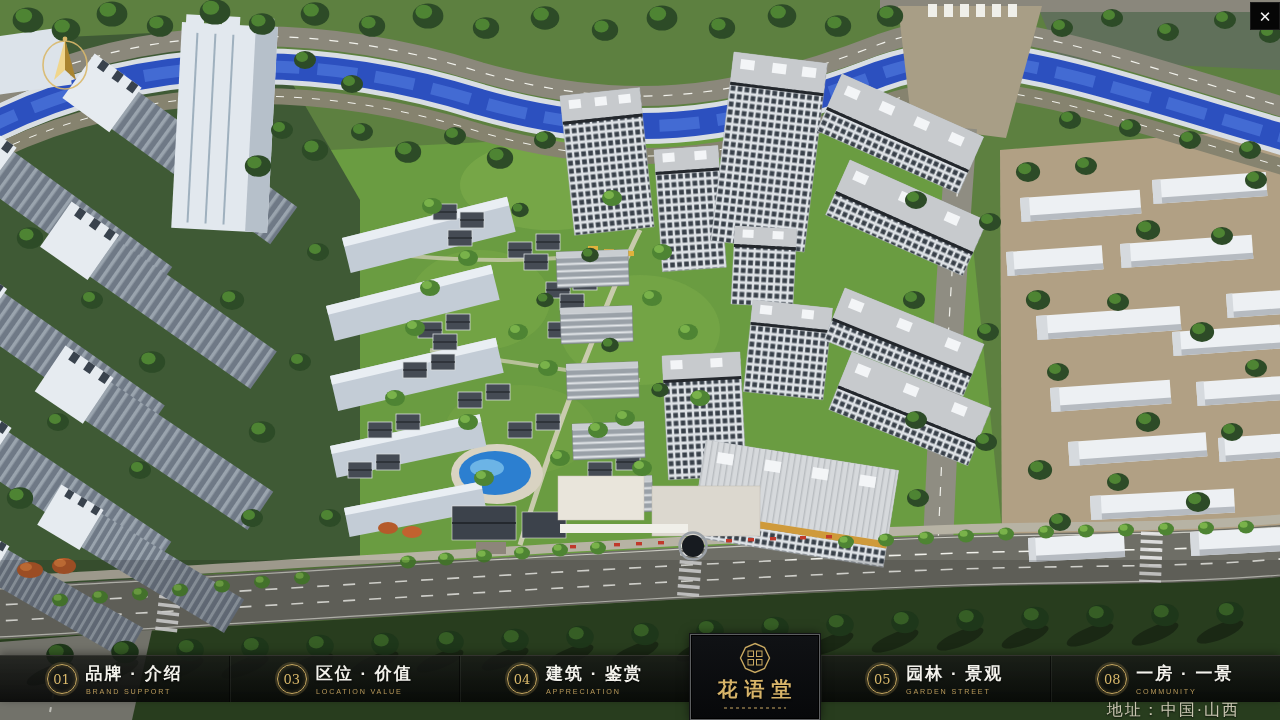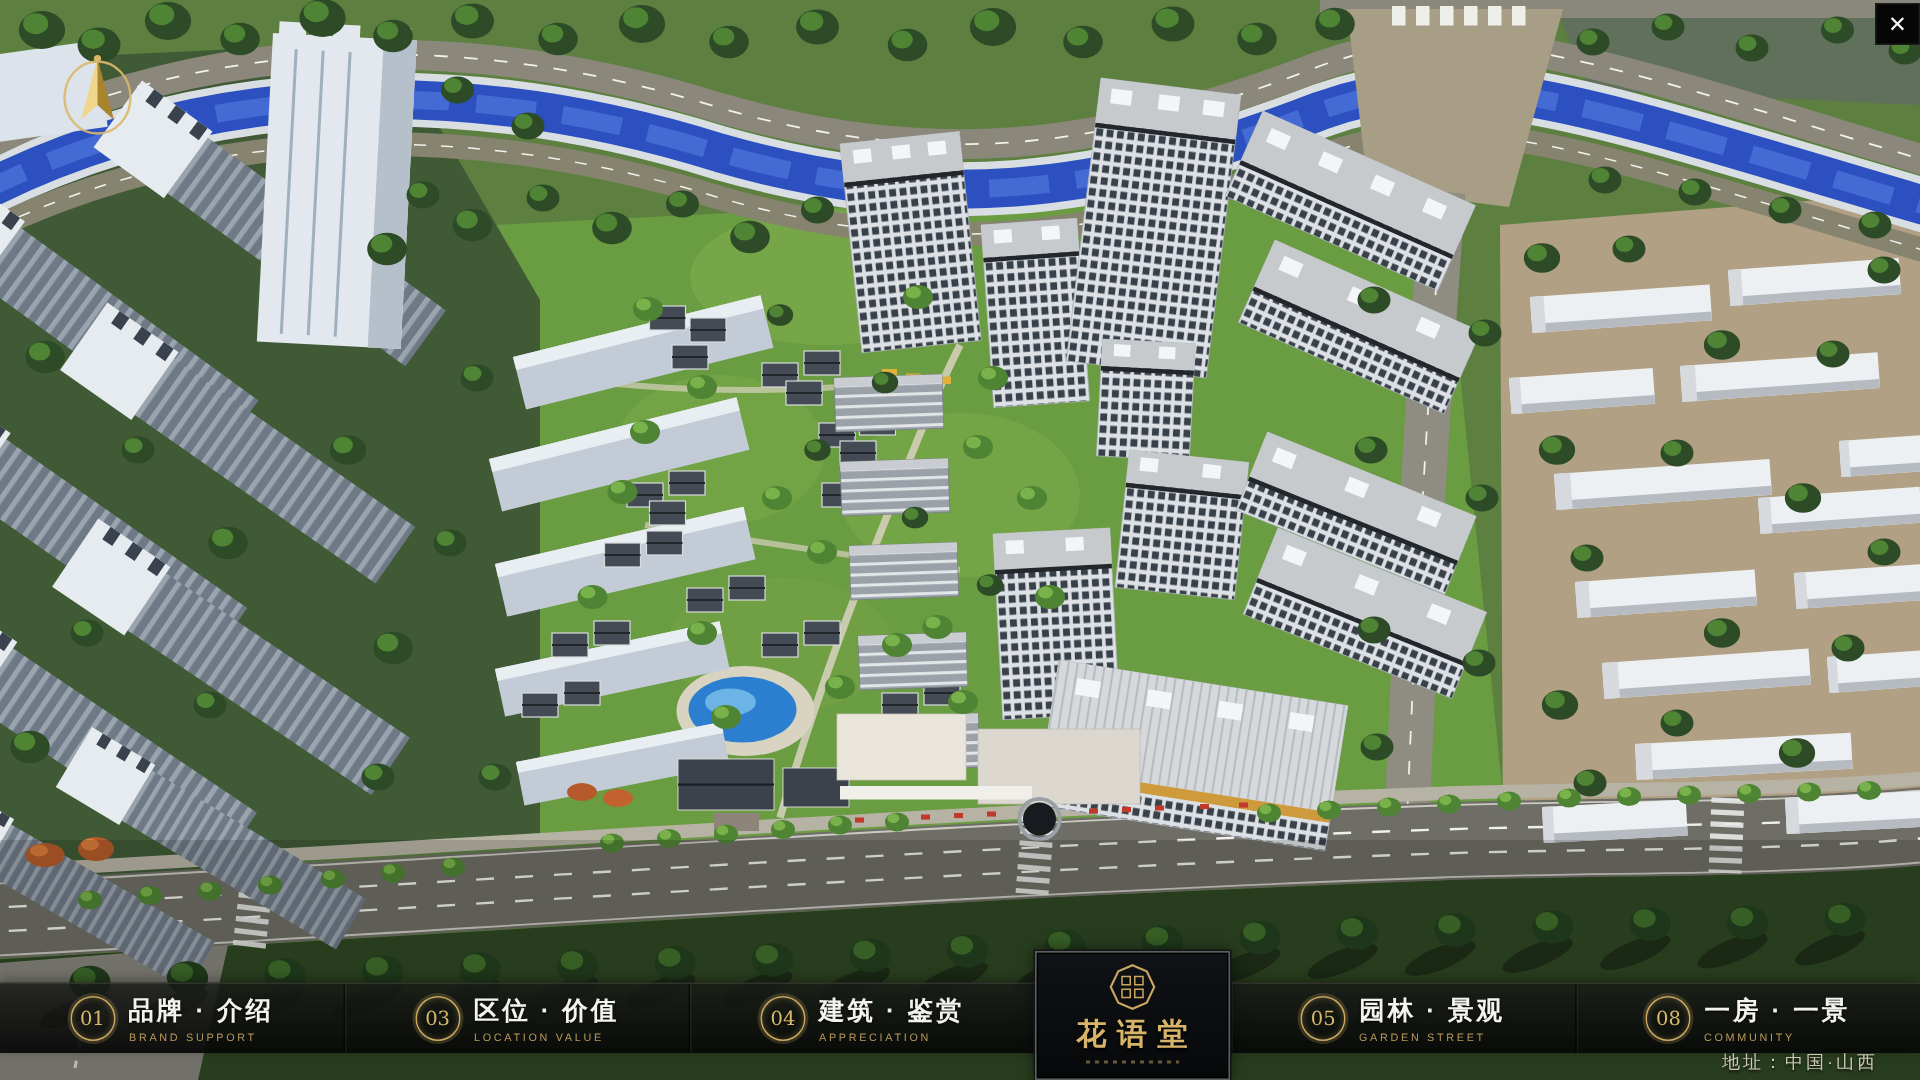--- a/index.html
+++ b/index.html
@@ -44,22 +44,22 @@
     display:flex;flex-direction:column;align-items:center;justify-content:flex-start;
     padding-top:7px;box-sizing:border-box;}
   .plaque .seal{flex:0 0 auto;}
   .plaque-name{color:#d8b469;font-family:Liberation Mono, monospace;font-weight:700;
     font-size:20px;letter-spacing:7px;text-indent:7px;margin-top:2px;
     text-shadow:0 1px 2px #000;white-space:nowrap;}
   .plaque-sub{width:62px;height:2px;margin-top:4px;opacity:.55;
     background:repeating-linear-gradient(90deg,#b99a5b 0 3px,transparent 3px 6px);}
 
   
-  .address{position:absolute;right:28px;top:700px;z-index:21;
-    color:rgba(233,226,206,.85);font-size:12px;letter-spacing:2px;
+  .address{position:absolute;right:40px;top:700px;z-index:21;
+    color:rgba(233,226,206,.85);font-size:16px;letter-spacing:2px;
     text-shadow:0 1px 2px rgba(0,0,0,.8);}
 </style>
 </head>
 <body>
 
 <div class="stage">
 
   <svg class="scene" viewBox="0 0 1280 720">
     <defs>
       <pattern id="winGrid" patternUnits="userSpaceOnUse" width="7" height="8">

